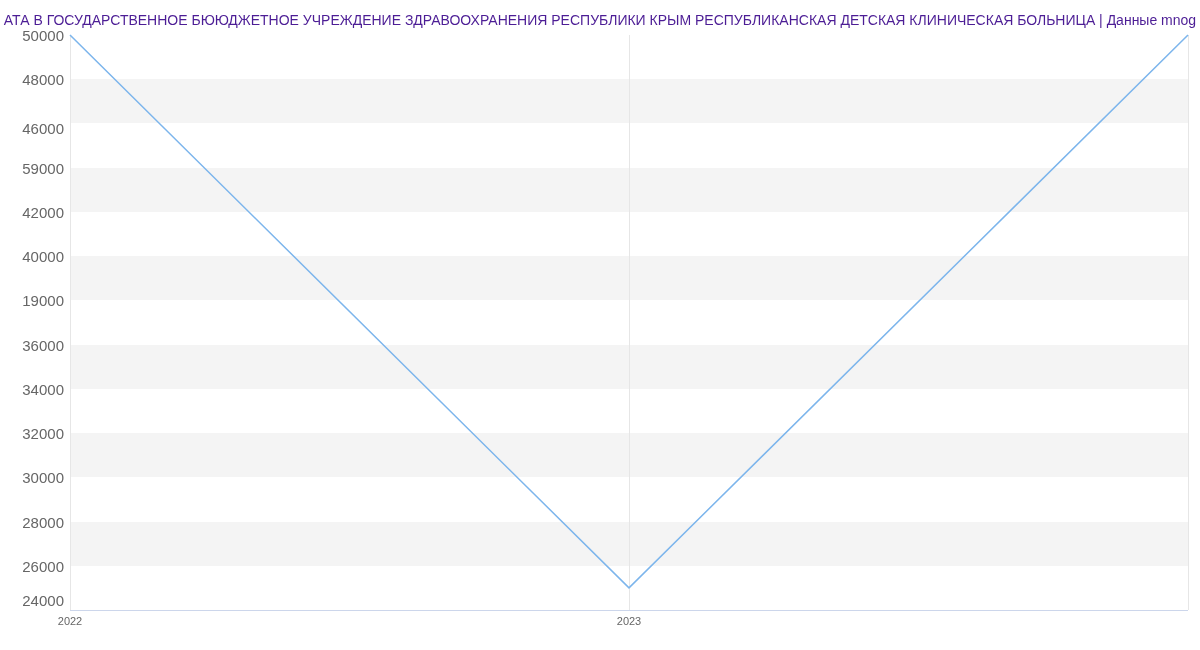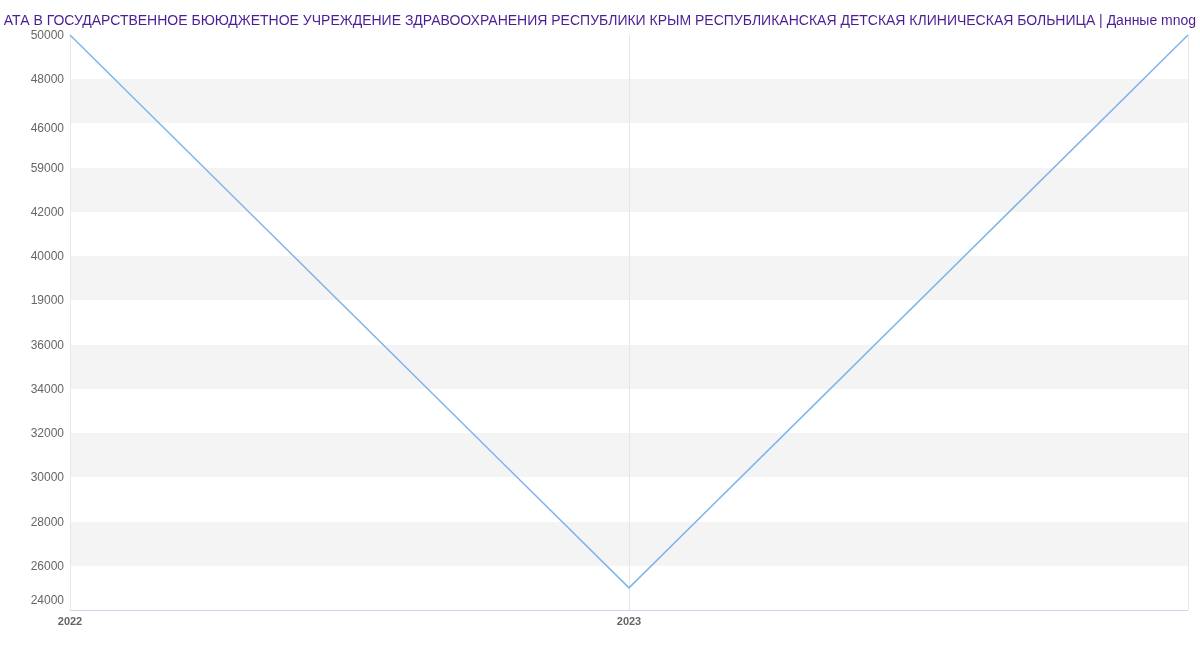--- a/index.html
+++ b/index.html
@@ -33,32 +33,31 @@
     position: absolute;
     left: 0;
     top: 0;
     width: 100%;
     height: 100%;
     border-bottom: 1px solid #ccd6eb;
   }
   .y-tick-label {
     position: absolute;
     right: 1136px;
-    font-size: 12px;
+    font-size: 15px;
     color: #666666;
     text-align: right;
     transform: translateY(-50%);
   }
   .x-tick-label {
     position: absolute;
     top: 615px;
     font-size: 11px;
     color: #666666;
     transform: translateX(-50%);
-    font-weight: bold;
   }
   .band {
     position: absolute;
     left: 0;
     width: 100%;
     background: #f4f4f4;
   }
   .x-grid {
     position: absolute;
     top: 0;

